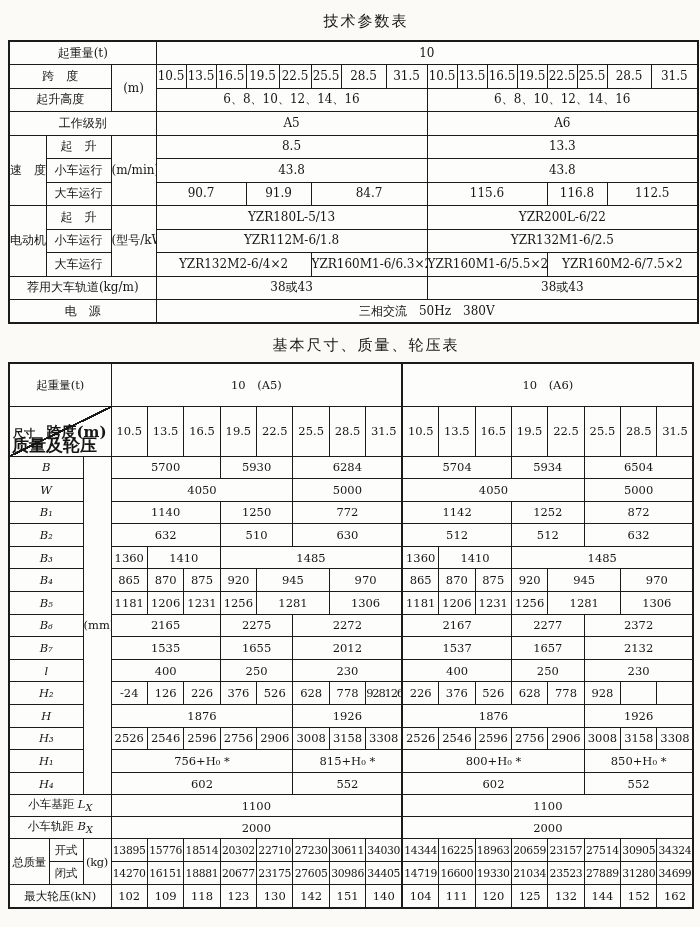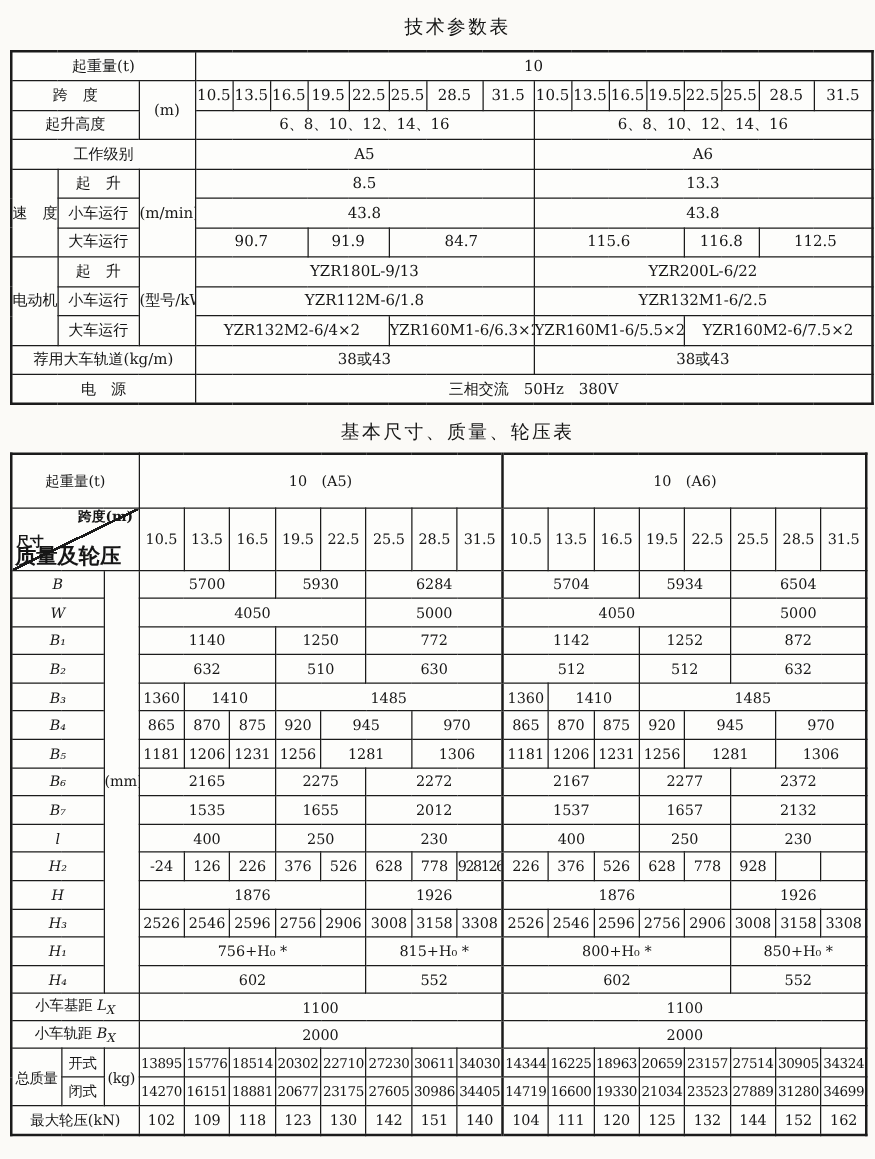--- a/index.html
+++ b/index.html
@@ -20,21 +20,21 @@
   .t2 tr.dimrow{height:22.6px;}
   .lbl{font-weight:normal;font-size:12px;}
   .t2 .lbl{font-size:11.5px;}
   .it{font-style:italic;font-family:"DejaVu Serif",serif;}
   .sec{border-left:2.5px solid #1b1b1b;}
   .tight{letter-spacing:-1.2px;font-size:10px;}
   tr.tr5 td{font-size:10.8px;letter-spacing:-0.3px;}
   .diag{position:relative;padding:0;}
   .dline{position:absolute;left:0;top:0;right:0;bottom:0;
          background:linear-gradient(to bottom right,transparent 48.8%,#1b1b1b 48.8%,#1b1b1b 51.2%,transparent 51.2%);}
-  .corner-top{position:absolute;top:1px;right:4px;font-size:11px;font-weight:bold;text-align:center;}
+  .corner-top{position:absolute;top:18px;right:4px;font-size:15px;font-weight:bold;text-align:center;}
   .corner-mid{position:absolute;left:3px;bottom:16px;font-size:11px;font-weight:bold;}
   .corner-bot{position:absolute;left:2px;bottom:1px;font-size:17px;font-weight:bold;}
   .footnote{position:absolute;left:10px;top:910px;font-size:12px;font-weight:bold;}
 </style>
 </head>
 <body>
 
 <div class="page">
 
   <h1 class="title" id="title1">技术参数表</h1>
@@ -114,21 +114,21 @@
       <td colspan="2">91.9</td>
       <td colspan="3">84.7</td>
       <td colspan="4">115.6</td>
       <td colspan="2">116.8</td>
       <td colspan="2">112.5</td>
     </tr>
     <tr>
       <td rowspan="3" class="lbl">电动机</td>
       <td class="lbl">起　升</td>
       <td rowspan="3" class="lbl">(型号/kW)</td>
-      <td colspan="8">YZR180L-9/13</td>
+      <td colspan="8">YZR180L-5/13</td>
       <td colspan="8">YZR200L-6/22</td>
     </tr>
     <tr>
       <td class="lbl">小车运行</td>
       <td colspan="8">YZR112M-6/1.8</td>
       <td colspan="8">YZR132M1-6/2.5</td>
     </tr>
     <tr>
       <td class="lbl">大车运行</td>
       <td colspan="5">YZR132M2-6/4×2</td>

